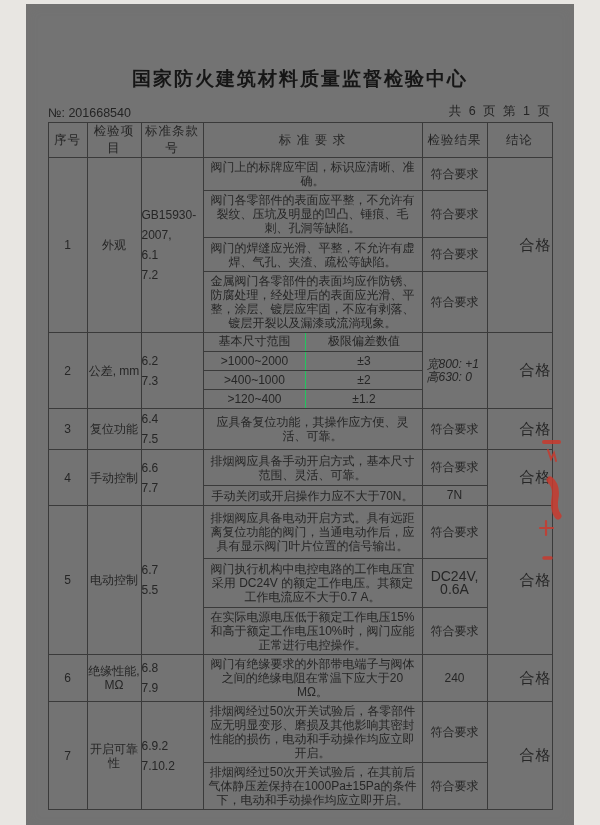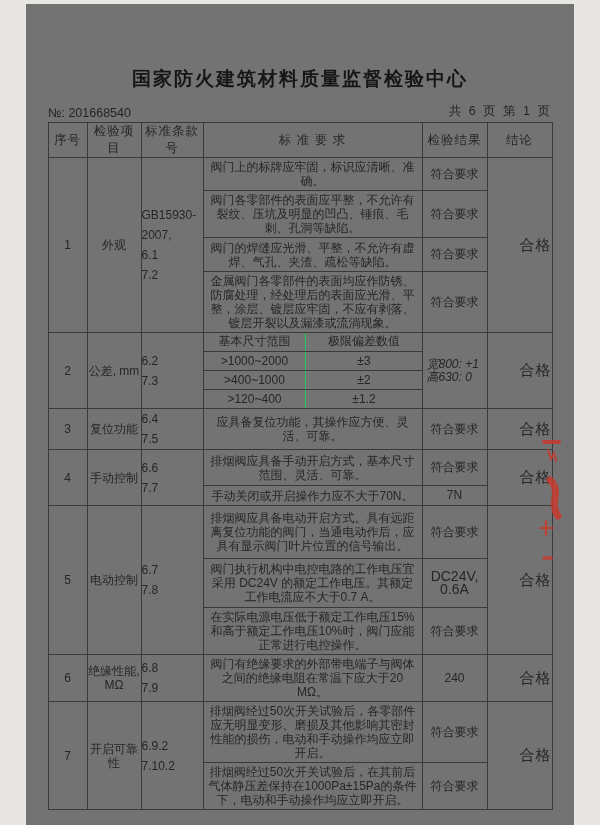--- a/index.html
+++ b/index.html
@@ -176,21 +176,21 @@
       </tr>
       <tr class="h20">
         <td class="req">手动关闭或开启操作力应不大于70N。</td>
         <td class="res">7N</td>
       </tr>
 
       <tr class="h53">
         <td class="ctr" rowspan="3">5</td>
         <td class="itemcell" rowspan="3">电动控制</td>
         <td class="clause pre" rowspan="3">6.7
-7.8</td>
+5.5</td>
         <td class="req">排烟阀应具备电动开启方式。具有远距离复位功能的阀门，当通电动作后，应具有显示阀门叶片位置的信号输出。</td>
         <td class="res">符合要求</td>
         <td class="concl" rowspan="3">合格</td>
       </tr>
       <tr class="h49">
         <td class="req">阀门执行机构中电控电路的工作电压宜采用 DC24V 的额定工作电压。其额定工作电流应不大于0.7 A。</td>
         <td class="res tight">DC24V, 0.6A</td>
       </tr>
       <tr class="h44">
         <td class="req">在实际电源电压低于额定工作电压15%和高于额定工作电压10%时，阀门应能正常进行电控操作。</td>

